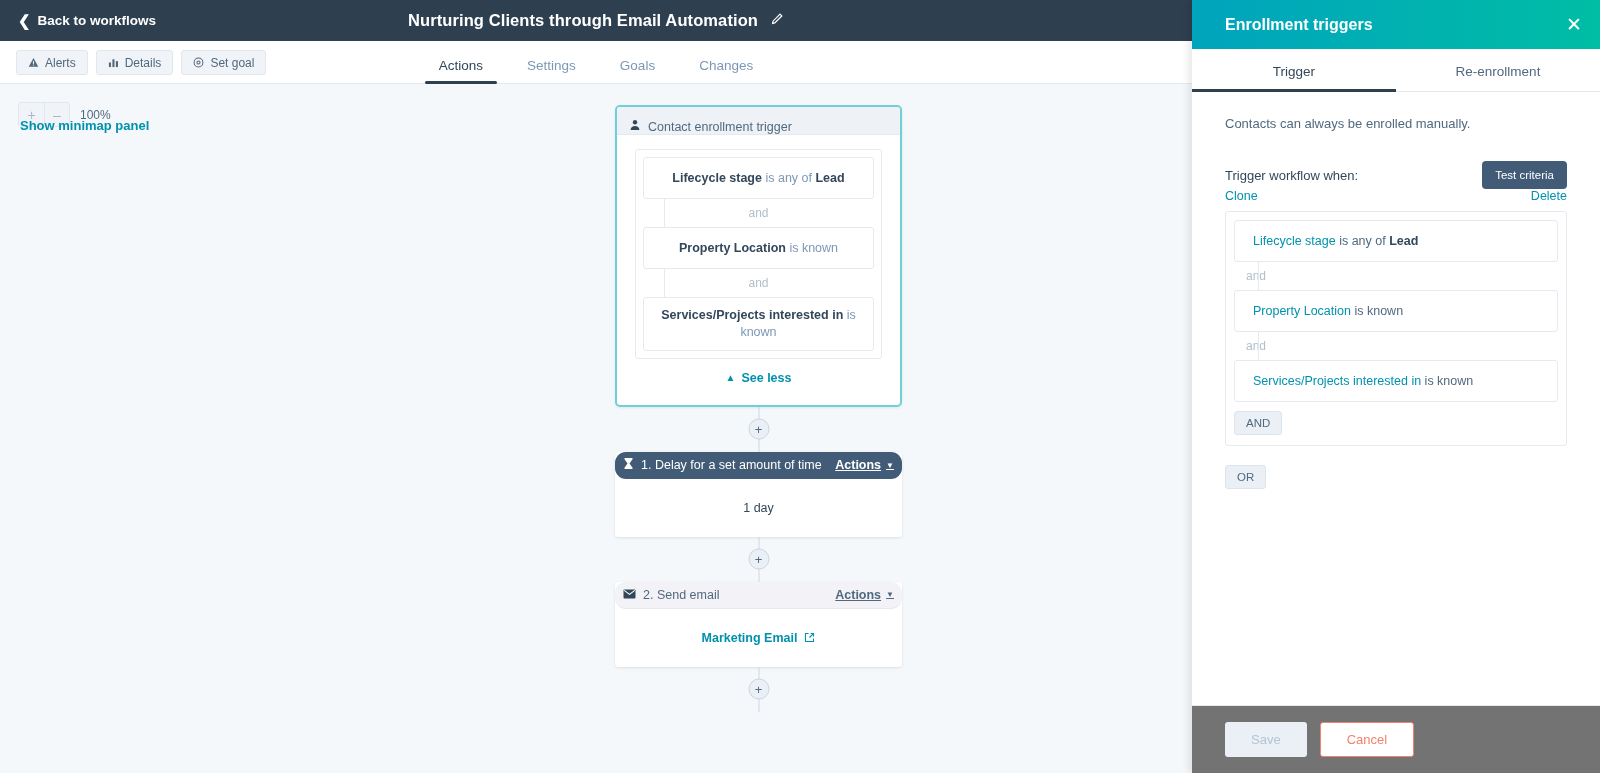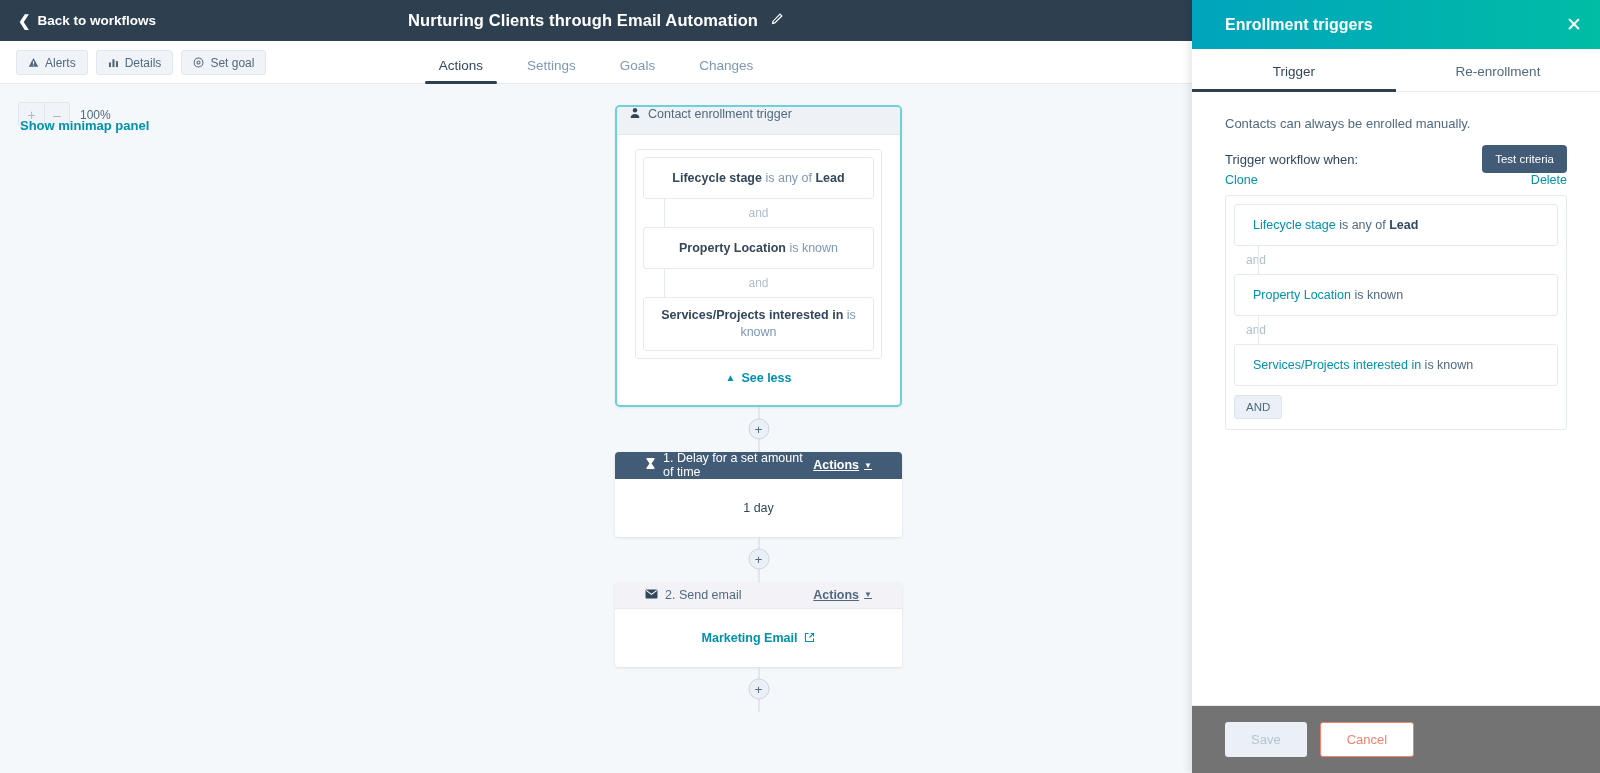--- a/index.html
+++ b/index.html
@@ -78,21 +78,21 @@
 
   
   .flow { position: absolute; left: 615px; top: 21px; width: 287px; }
 
   .trigger-node {
     border: 2px solid #6ed0d8; border-radius: 5px; overflow: hidden;
     background: #fff; box-shadow: 0 1px 3px rgba(0,0,0,.08);
   }
   .trigger-head {
     height: 28px; background: #eef2f7; border-bottom: 1px solid #e3e9ef;
-    display: flex; align-items: flex-start; gap: 7px; padding: 0 12px;
+    display: flex; align-items: flex-end; gap: 7px; padding: 0 12px;
     font-size: 12.5px; color: #51697f;
   }
   .trigger-body { padding: 14px 18px 10px 18px; }
   .cond-group { border: 1px solid #e5eaef; border-radius: 3px; padding: 7px; }
   .cond-box {
     border: 1px solid #e5eaef; border-radius: 3px;
     min-height: 42px; padding: 9px 12px;
     display: flex; align-items: center; justify-content: center;
     text-align: center; font-size: 12.5px; color: #7c98b6; line-height: 1.35;
   }
@@ -118,22 +118,23 @@
   .plus-node {
     position: absolute; left: 50%; top: 50%; transform: translate(-50%,-50%);
     width: 21px; height: 21px; border-radius: 50%;
     background: #eaf0f6; border: 1px solid #cbd6e2;
     display: flex; align-items: center; justify-content: center;
     font-size: 13px; color: #51697f; cursor: pointer; z-index: 2;
   }
 
   .act-node { border-radius: 4px; overflow: hidden; box-shadow: 0 1px 3px rgba(0,0,0,.10); background: #fff; }
   .act-head {
-    height: 27px; display: flex; align-items: center; padding: 0 30px;
+    height: 27px; display: flex; align-items: center; padding: 0 8px;
     font-size: 12.5px;
+    border-radius: 11px;
   }
   .act-head.dark { background: #425b76; color: #ffffff; }
   .act-head.light { background: #f2f2f7; color: #51697f; border-bottom: 1px solid #e5eaef; }
   .act-head .ttl { display: flex; align-items: center; gap: 7px; }
   .act-actions {
     margin-left: auto; display: flex; align-items: center; gap: 5px;
     font-weight: bold; text-decoration: underline; cursor: pointer; font-size: 12.5px;
   }
   .caret { font-size: 8px; text-decoration: none; }
   .act-body {
@@ -164,21 +165,21 @@
     position: relative;
   }
   .ptab.active { color: #33475b; }
   .ptab.active::after {
     content: ""; position: absolute; left: 0; right: 0; bottom: -1px;
     height: 3px; background: #2e3f50;
   }
   .panel-body { flex: 1; padding: 24px 33px 0 33px; overflow: hidden; }
   .pb-note { font-size: 13px; color: #51697f; }
   .pb-row {
-    margin-top: 14px; display: flex; align-items: center; min-height: 28px;
+    margin-top: 30px; display: flex; align-items: center; min-height: 28px;
   }
   .pb-label { font-size: 13px; color: #33475b; }
   .test-btn {
     margin-left: auto; background: #425b76; color: #fff; border: none; border-radius: 4px;
     font-size: 11.5px; padding: 8px 13px; cursor: pointer; font-family: inherit;
   }
   .pb-links { margin-top: 0; display: flex; justify-content: space-between; }
   .pb-links span { font-size: 12.5px; color: #0091ae; cursor: pointer; }
   .pgroup {
     margin-top: 8px; border: 1px solid #e5eaef; border-radius: 3px; padding: 8px 8px 10px 8px;
@@ -413,20 +414,23 @@
         <div class="pand"><span>and</span></div>
         <div class="pcond">
           <span><a>Property Location</a><span> is known</span></span>
         </div>
         <div class="pand"><span>and</span></div>
         <div class="pcond">
           <span><a>Services/Projects interested in</a><span> is known</span></span>
         </div>
         <button class="logic-btn">AND</button>
       </div>
+      <div class="or-wrap">
+        <button class="logic-btn">OR</button>
+      </div>
     </div>
     <div class="panel-foot">
       <button class="save-btn">Save</button>
       <button class="cancel-btn">Cancel</button>
     </div>
   </div>
 
 </div>
 
 </body></html>

